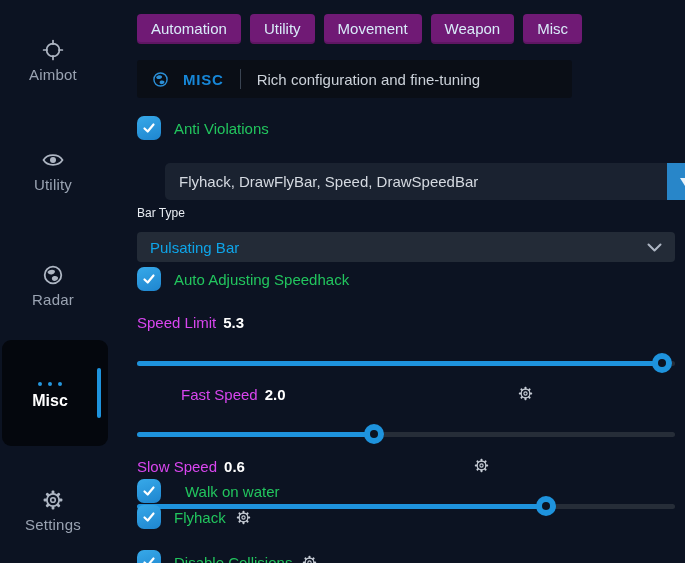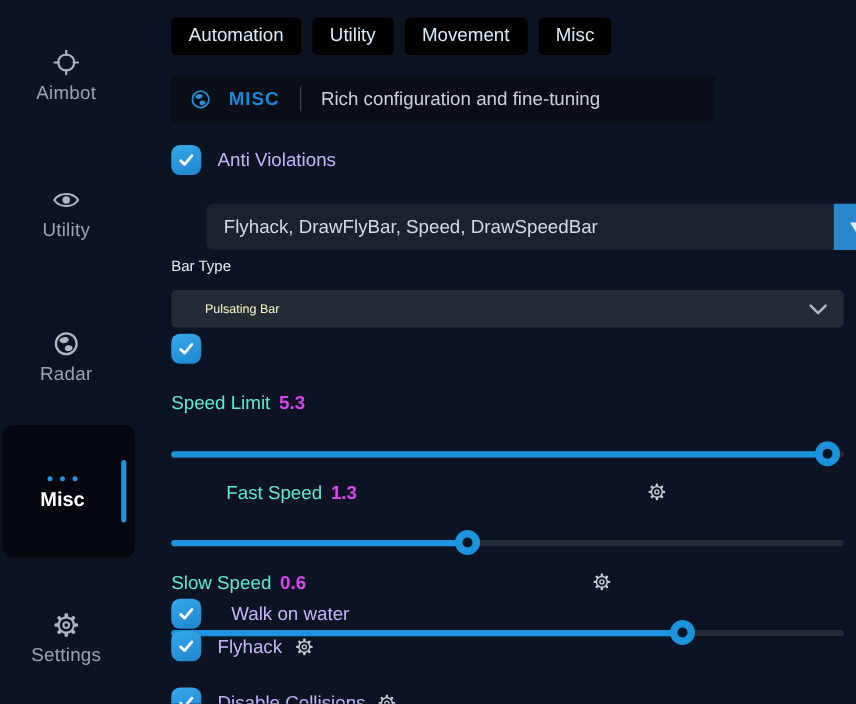--- a/index.html
+++ b/index.html
@@ -22,66 +22,66 @@
   .side-tile .dots i{display:inline-block;width:4px;height:4px;border-radius:50%;background:#2596dc;margin:0 3px;}
   .side-tile .lbl{position:absolute;left:0;right:10px;top:52px;text-align:center;color:#ffffff;font-weight:bold;font-size:16px;}
   .side-tile .indicator{position:absolute;right:7px;top:28px;width:4px;height:50px;border-radius:2px;background:#1e93dd;}
   
   .content{position:absolute;left:137px;top:0;width:538px;height:563px;}
   .row{position:absolute;left:0;width:538px;}
   
   .tabs{top:14px;display:flex;gap:9px;}
   .tab{
     height:30px;line-height:30px;padding:0 14px;border-radius:4px;
-    background:#000000;color:#d9ecf9;font-size:15px;font-weight:500;
+    background:#701a75;color:#d9ecf9;font-size:15px;font-weight:500;
     cursor:pointer;white-space:nowrap;box-shadow:inset 0 -2px 0 rgba(0,0,0,.15);
   }
   
   .headerbar{
     top:60px;width:435px;height:38px;background:#0a0e16;border-radius:3px;
     display:flex;align-items:center;padding:0 14px;box-sizing:border-box;
   }
   .headerbar .globe{width:19px;height:19px;color:#2b8fd6;flex:0 0 auto;}
   .headerbar .title{color:#1787d8;font-weight:bold;font-size:15px;letter-spacing:.8px;margin-left:13px;}
   .headerbar .divider{width:1px;height:20px;background:#3a4452;margin:0 16px;}
   .headerbar .subtitle{color:#ccd2da;font-size:15px;}
   
   .checkrow{display:flex;align-items:center;gap:13px;height:26px;}
   .checkbox{
     width:24px;height:24px;border-radius:7px;flex:0 0 auto;cursor:pointer;
     background:linear-gradient(160deg,#37a9e9 0%,#1e85cf 100%);
     display:flex;align-items:center;justify-content:center;
   }
   .checkbox svg{width:14px;height:14px;}
-  .checklabel{color:#c4b5fd;font-size:15px;}
+  .checklabel{color:#22c55e;font-size:15px;}
   .gear{width:17px;height:17px;color:#c6ccd5;display:inline-block;vertical-align:-3px;cursor:pointer;}
   
   .multiselect{top:163px;height:37px;display:flex;cursor:pointer;padding-left:28px;}
   .multiselect .msvalue{
     flex:1;background:#1a2230;border-radius:5px 0 0 5px;
     line-height:37px;padding:0 14px;color:#d5dae1;font-size:15px;
     overflow:hidden;white-space:nowrap;
   }
   .multiselect .msbtn{
     width:36px;background:#2886c9;border-radius:0 6px 6px 0;
     display:flex;align-items:center;justify-content:center;flex:0 0 auto;cursor:pointer;
   }
   .multiselect .msbtn svg{width:12px;height:10px;color:#e8f2fa;}
   .fieldlabel{top:206px;color:#e9edf3;font-size:12px;}
   
   .dropdown{
     top:232px;height:30px;background:#232b37;border-radius:4px;cursor:pointer;
     display:flex;align-items:center;padding:0 13px;box-sizing:border-box;
   }
-  .dropdown .ddvalue{flex:1;color:#fef9c3;font-size:10px;font-weight:500;margin-left:14px;}
+  .dropdown .ddvalue{flex:1;color:#0ea5e9;font-size:15px;font-weight:500;}
   .dropdown .chev{width:15px;height:9px;color:#aeb6c3;}
   
   .sliderlabel{display:flex;align-items:center;height:18px;position:relative;}
-  .sliderlabel .name{color:#5eead4;font-size:15px;}
-  .sliderlabel .val{color:#d946ef;font-size:15px;font-weight:bold;margin-left:7px;}
+  .sliderlabel .name{color:#d946ef;font-size:15px;}
+  .sliderlabel .val{color:#ffffff;font-size:15px;font-weight:bold;margin-left:7px;}
   .sliderlabel .gear{position:absolute;left:336px;top:0;}
   .slidertrack{height:5px;border-radius:3px;background:#262d38;position:relative;cursor:pointer;}
   .slidertrack .fill{position:absolute;left:0;top:0;bottom:0;border-radius:3px;background:#1e93dd;}
   .slidertrack .knob{
     position:absolute;top:-8px;width:20px;height:20px;border-radius:50%;
     background:#1e93dd;cursor:grab;
   }
   .slidertrack .knob::after{
     content:"";position:absolute;left:6px;top:6px;width:8px;height:8px;border-radius:50%;background:#0c1322;
   }
@@ -172,20 +172,21 @@
   </div>
 
 </nav>
 
 <main class="content">
 
   <div class="row tabs">
     <div class="tab">Automation</div>
     <div class="tab">Utility</div>
     <div class="tab">Movement</div>
+    <div class="tab">Weapon</div>
     <div class="tab">Misc</div>
   </div>
 
   <div class="row headerbar">
     <svg class="globe">
         <use href="#i-globe"></use>
       </svg>
     <span class="title">MISC</span>
     <span class="divider"></span>
     <span class="subtitle">Rich configuration and fine-tuning</span>
@@ -217,34 +218,35 @@
         <use href="#i-chevron-down"></use>
       </svg>
   </div>
 
   <div class="row checkrow" style="top:266px;">
     <div class="checkbox">
       <svg>
           <use href="#i-check"></use>
         </svg>
     </div>
+    <span class="checklabel">Auto Adjusting Speedhack</span>
   </div>
 
   <div class="row sliderlabel" style="top:313px;">
     <span class="name">Speed Limit</span>
     <span class="val">5.3</span>
   </div>
   <div class="row slidertrack" style="top:343px;">
     <div class="fill" style="width: 97.5%;"></div>
     <div class="knob" style="left: calc(97.5% - 10px);"></div>
   </div>
 
   <div class="row sliderlabel" style="top:362px;margin-left:44px;">
     <span class="name">Fast Speed</span>
-    <span class="val">1.3</span>
+    <span class="val">2.0</span>
     <svg class="gear">
         <use href="#i-gear"></use>
       </svg>
   </div>
   <div class="row slidertrack" style="top:391px;">
     <div class="fill" style="width: 44%;"></div>
     <div class="knob" style="left: calc(44% - 10px);"></div>
   </div>
 
   <div class="row sliderlabel" style="top:411px;">

